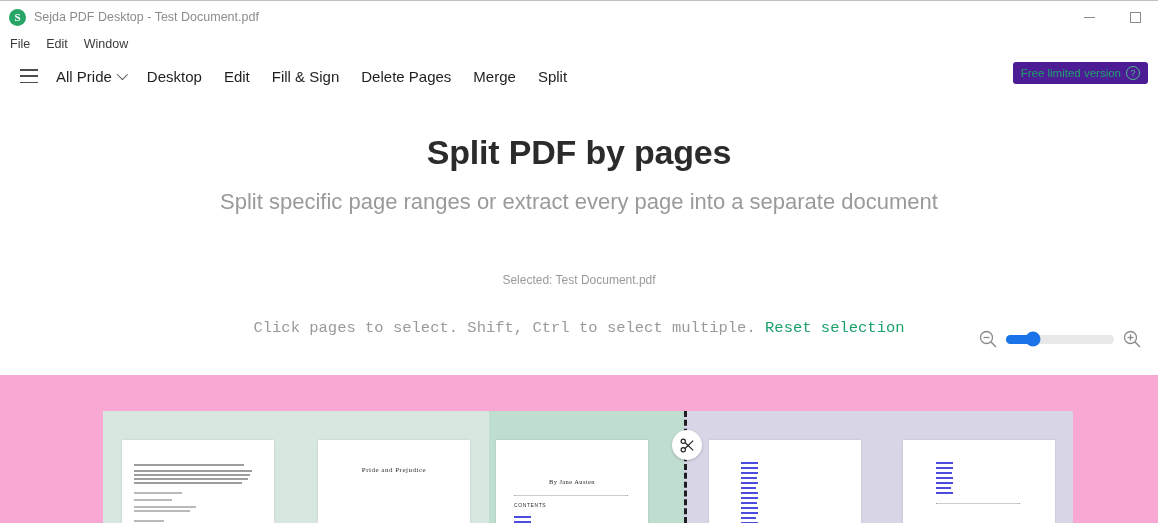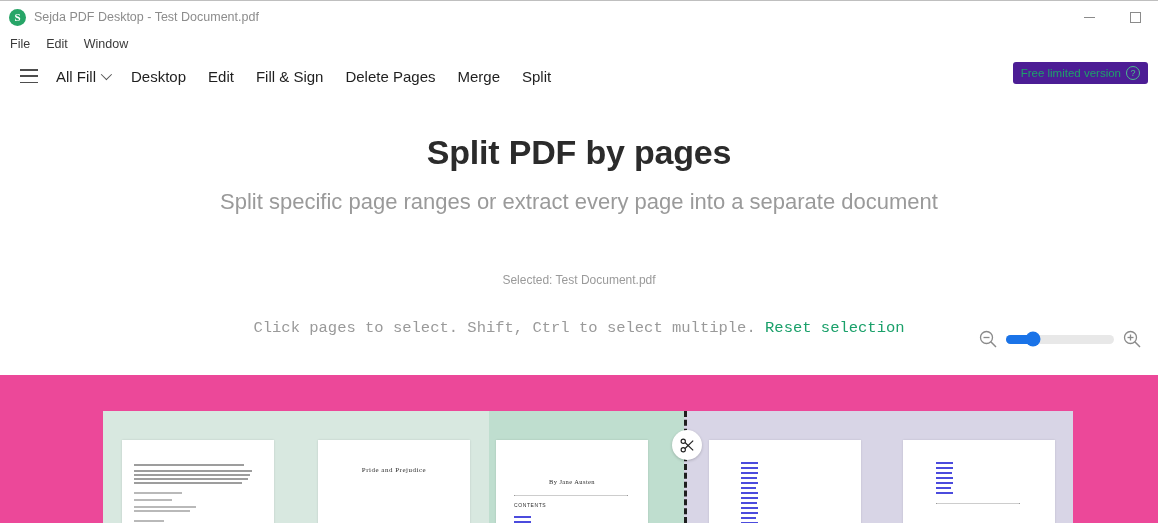--- a/index.html
+++ b/index.html
@@ -286,21 +286,21 @@
     <div class="menu-item">Window</div>
   </div>
 
   <div class="toolbar">
     <div class="hamburger">
       <span></span>
       <span></span>
       <span></span>
     </div>
     <div class="tool-link">
-      <span>All Fill</span>
+      <span>All Pride</span>
       <i class="chev"></i>
     </div>
     <div class="tool-link">Desktop</div>
     <div class="tool-link">Edit</div>
     <div class="tool-link">Fill &amp; Sign</div>
     <div class="tool-link">Delete Pages</div>
     <div class="tool-link">Merge</div>
     <div class="tool-link">Split</div>
   </div>
 
@@ -330,21 +330,21 @@
       <div class="slider-knob" id="zoom-knob" style="left: 25%; background: rgb(26, 115, 232);"></div>
     </div>
     <svg class="mag" viewBox="0 0 20 20">
       <circle cx="8.5" cy="8.5" r="6" fill="none" stroke="#8a8a8a" stroke-width="1.3"></circle>
       <line x1="12.8" y1="12.8" x2="18" y2="18" stroke="#8a8a8a" stroke-width="1.5"></line>
       <line x1="5.5" y1="8.5" x2="11.5" y2="8.5" stroke="#8a8a8a" stroke-width="1.3"></line>
       <line x1="8.5" y1="5.5" x2="8.5" y2="11.5" stroke="#8a8a8a" stroke-width="1.3"></line>
     </svg>
   </div>
 
-  <div class="pages-area" style="background: #ec4899;">
+  <div class="pages-area" style="background: #f9a8d4;">
     <div class="bands">
 
       <div class="band" id="band-1" style="width: 386px; background: rgb(216, 232, 224);">
         <div class="thumb" style="left:19px;">
           <div class="thumb-inner">
             <div class="tline dense" style="left:12px; top:24px; width:110px;"></div>
             <div class="tline dense" style="left:12px; top:30px; width:118px;"></div>
             <div class="tline dense" style="left:12px; top:34px; width:116px;"></div>
             <div class="tline dense" style="left:12px; top:38px; width:114px;"></div>
             <div class="tline dense" style="left:12px; top:42px; width:108px;"></div>

